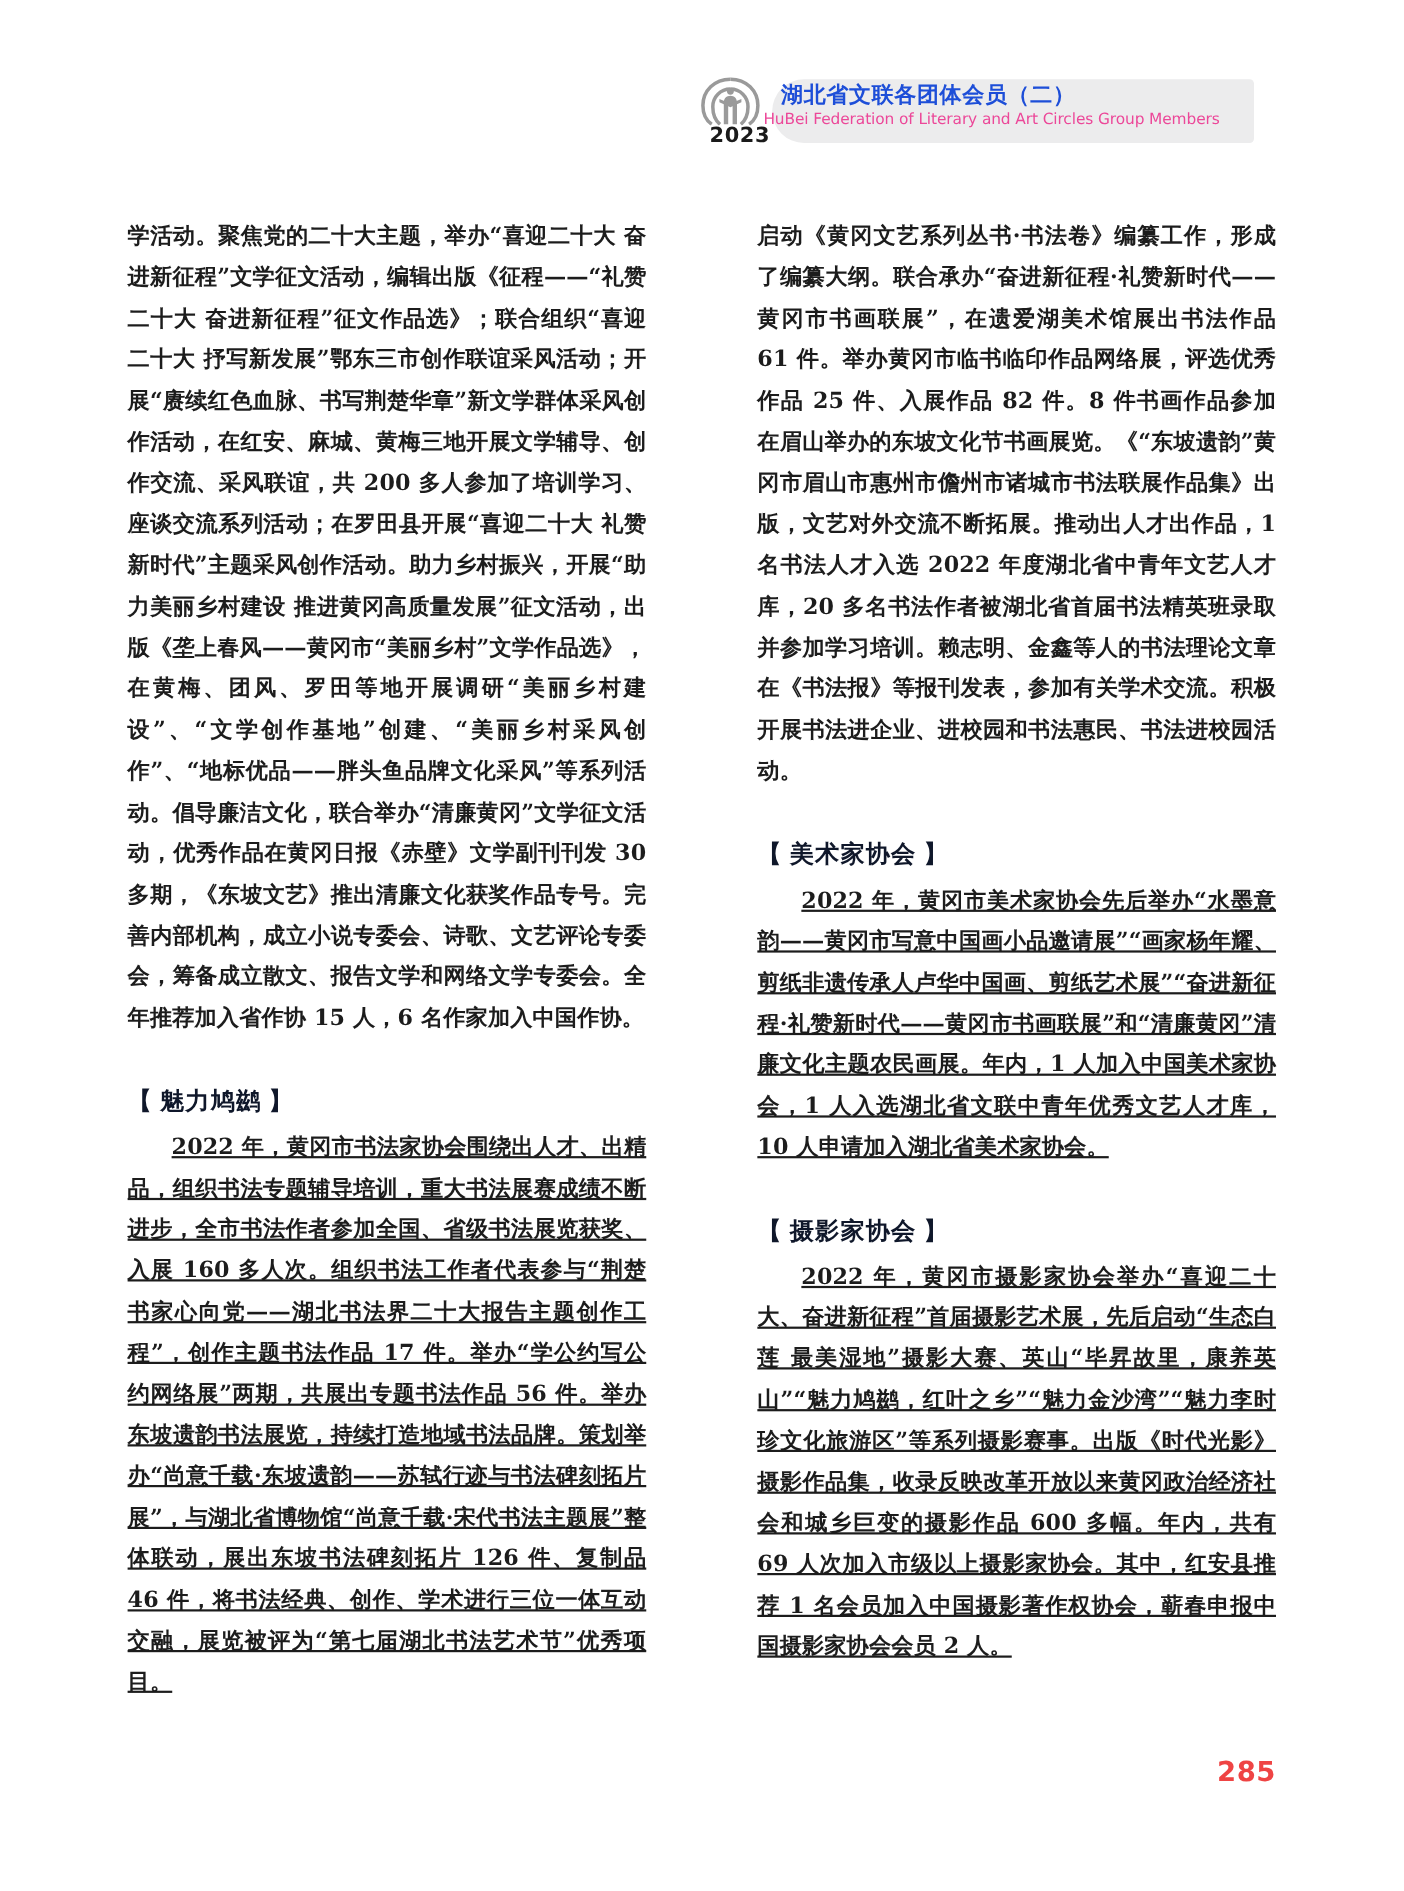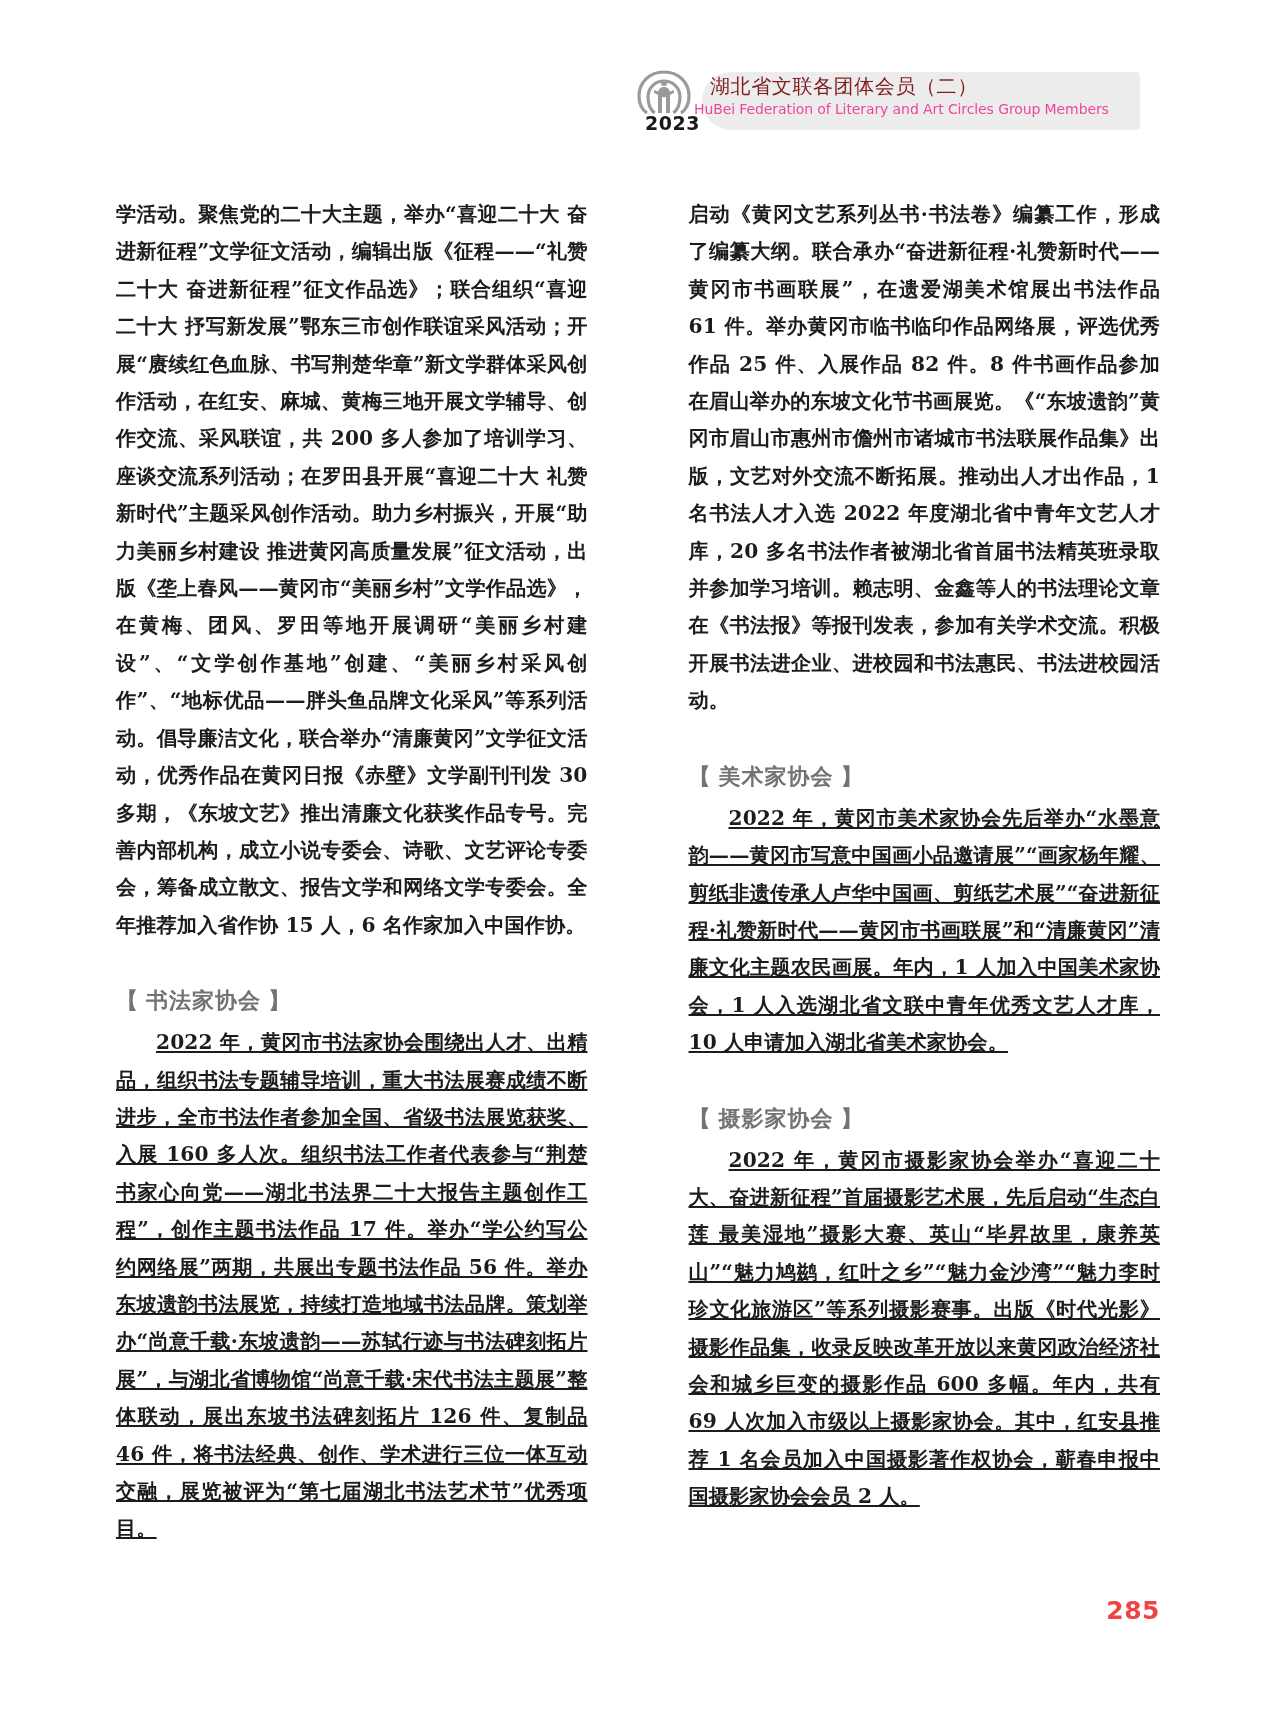--- a/index.html
+++ b/index.html
@@ -57,23 +57,23 @@
     right: 0;
     height: 58px;
     background: #ececed;
     border-radius: 29px 4px 4px 29px;
   }
   .header-cn {
     position: absolute;
     left: 82px;
     top: 5px;
     font-family: "DejaVu Sans", "Liberation Sans", sans-serif;
-    font-weight: normal;
+    font-weight: bold;
     font-size: 20px;
-    color: #7f1d1d;
+    color: #1d4ed8;
     letter-spacing: 0.6px;
     white-space: nowrap;
   }
   .header-en {
     position: absolute;
     left: 66px;
     top: 33px;
     font-family: "DejaVu Sans", "Liberation Sans", sans-serif;
     font-weight: normal;
     font-size: 14px;
@@ -107,23 +107,23 @@
     letter-spacing: 0.1px;
   }
   p.indent {
     text-indent: 40px;
     text-decoration: underline;
   }
   h2.section-title {
     margin: 38px 0 4px 0;
     font-size: 22px;
     line-height: 38px;
-    font-family: Liberation Sans, sans-serif;
+    font-family: Liberation Serif, serif;
     font-weight: bold;
-    color: #737373;
+    color: #0f172a;
     letter-spacing: 1px;
   }
 
   
   .folio {
     position: absolute;
     right: 116px;
     bottom: 94px;
     font-family: "DejaVu Sans", "Liberation Sans", sans-serif;
     font-weight: bold;
@@ -156,21 +156,21 @@
     </div>
     <div class="header-band"></div>
     <div class="header-cn">湖北省文联各团体会员（二）</div>
     <div class="header-en">HuBei Federation of Literary and Art Circles Group Members</div>
   </div>
 
   <div class="columns">
 
     <div class="col">
       <p class="para">学活动。聚焦党的二十大主题，举办“喜迎二十大 奋进新征程”文学征文活动，编辑出版《征程——“礼赞二十大 奋进新征程”征文作品选》；联合组织“喜迎二十大 抒写新发展”鄂东三市创作联谊采风活动；开展“赓续红色血脉、书写荆楚华章”新文学群体采风创作活动，在红安、麻城、黄梅三地开展文学辅导、创作交流、采风联谊，共 200 多人参加了培训学习、座谈交流系列活动；在罗田县开展“喜迎二十大 礼赞新时代”主题采风创作活动。助力乡村振兴，开展“助力美丽乡村建设 推进黄冈高质量发展”征文活动，出版《垄上春风——黄冈市“美丽乡村”文学作品选》，在黄梅、团风、罗田等地开展调研“美丽乡村建设”、“文学创作基地”创建、“美丽乡村采风创作”、“地标优品——胖头鱼品牌文化采风”等系列活动。倡导廉洁文化，联合举办“清廉黄冈”文学征文活动，优秀作品在黄冈日报《赤壁》文学副刊刊发 30 多期，《东坡文艺》推出清廉文化获奖作品专号。完善内部机构，成立小说专委会、诗歌、文艺评论专委会，筹备成立散文、报告文学和网络文学专委会。全年推荐加入省作协 15 人，6 名作家加入中国作协。</p>
-      <h2 class="section-title">【 书法家协会 】</h2>
+      <h2 class="section-title">【 魅力鸠鹚 】</h2>
       <p class="para indent">2022 年，黄冈市书法家协会围绕出人才、出精品，组织书法专题辅导培训，重大书法展赛成绩不断进步，全市书法作者参加全国、省级书法展览获奖、入展 160 多人次。组织书法工作者代表参与“荆楚书家心向党——湖北书法界二十大报告主题创作工程”，创作主题书法作品 17 件。举办“学公约写公约网络展”两期，共展出专题书法作品 56 件。举办东坡遗韵书法展览，持续打造地域书法品牌。策划举办“尚意千载·东坡遗韵——苏轼行迹与书法碑刻拓片展”，与湖北省博物馆“尚意千载·宋代书法主题展”整体联动，展出东坡书法碑刻拓片 126 件、复制品 46 件，将书法经典、创作、学术进行三位一体互动交融，展览被评为“第七届湖北书法艺术节”优秀项目。</p>
     </div>
 
     <div class="col">
       <p class="para">启动《黄冈文艺系列丛书·书法卷》编纂工作，形成了编纂大纲。联合承办“奋进新征程·礼赞新时代——黄冈市书画联展”，在遗爱湖美术馆展出书法作品 61 件。举办黄冈市临书临印作品网络展，评选优秀作品 25 件、入展作品 82 件。8 件书画作品参加在眉山举办的东坡文化节书画展览。《“东坡遗韵”黄冈市眉山市惠州市儋州市诸城市书法联展作品集》出版，文艺对外交流不断拓展。推动出人才出作品，1 名书法人才入选 2022 年度湖北省中青年文艺人才库，20 多名书法作者被湖北省首届书法精英班录取并参加学习培训。赖志明、金鑫等人的书法理论文章在《书法报》等报刊发表，参加有关学术交流。积极开展书法进企业、进校园和书法惠民、书法进校园活动。</p>
       <h2 class="section-title">【 美术家协会 】</h2>
       <p class="para indent">2022 年，黄冈市美术家协会先后举办“水墨意韵——黄冈市写意中国画小品邀请展”“画家杨年耀、剪纸非遗传承人卢华中国画、剪纸艺术展”“奋进新征程·礼赞新时代——黄冈市书画联展”和“清廉黄冈”清廉文化主题农民画展。年内，1 人加入中国美术家协会，1 人入选湖北省文联中青年优秀文艺人才库，10 人申请加入湖北省美术家协会。</p>
       <h2 class="section-title">【 摄影家协会 】</h2>
       <p class="para indent">2022 年，黄冈市摄影家协会举办“喜迎二十大、奋进新征程”首届摄影艺术展，先后启动“生态白莲 最美湿地”摄影大赛、英山“毕昇故里，康养英山”“魅力鸠鹚，红叶之乡”“魅力金沙湾”“魅力李时珍文化旅游区”等系列摄影赛事。出版《时代光影》摄影作品集，收录反映改革开放以来黄冈政治经济社会和城乡巨变的摄影作品 600 多幅。年内，共有 69 人次加入市级以上摄影家协会。其中，红安县推荐 1 名会员加入中国摄影著作权协会，蕲春申报中国摄影家协会会员 2 人。</p>
     </div>

